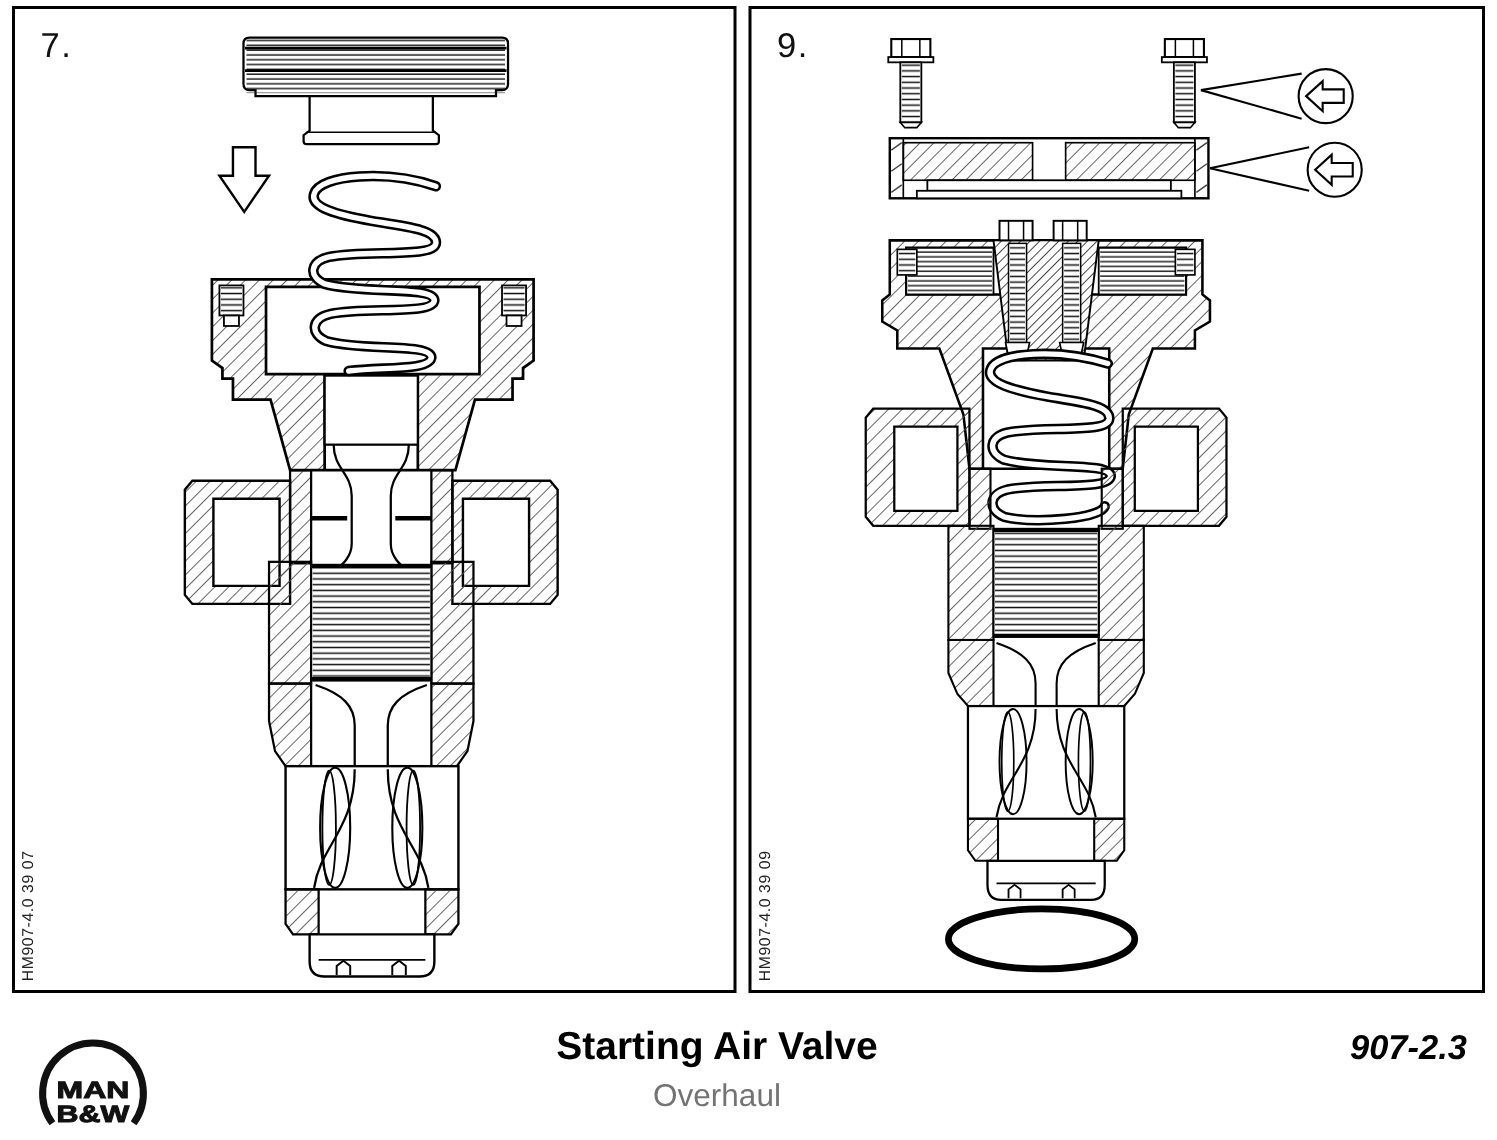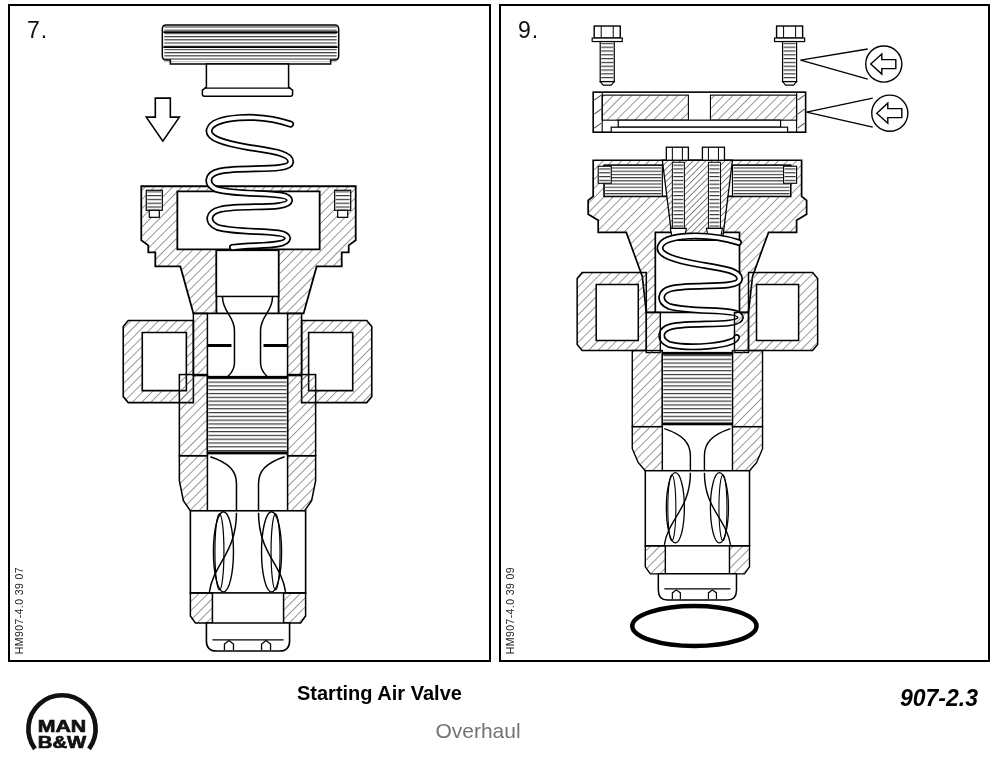--- a/index.html
+++ b/index.html
@@ -18,22 +18,22 @@
     position:absolute;left:17px;top:11px;
     font-size:23px;color:#111;letter-spacing:1px;
   }
   .ref-code{
     position:absolute;left:3px;bottom:6px;
     font-size:10.5px;color:#222;letter-spacing:.4px;white-space:nowrap;
     writing-mode:vertical-rl;transform:rotate(180deg);
   }
   .drawing{position:absolute;left:0;top:0;width:100%;height:100%;}
   .footer-title{
-    position:absolute;left:297px;top:682px;width:362px;text-align:left;
-    font-size:20px;font-weight:bold;color:#000;
+    position:absolute;left:297px;top:682px;width:362px;text-align:center;
+    font-size:26px;font-weight:bold;color:#000;
   }
   .footer-subtitle{
     position:absolute;left:297px;top:719px;width:362px;text-align:center;
     font-size:21px;color:#737373;
   }
   .doc-number{
     position:absolute;right:20px;top:685px;
     font-size:23px;font-weight:bold;color:#000;font-style:italic;
   }
   .logo{position:absolute;left:20px;top:690px;width:84px;height:70px;}

